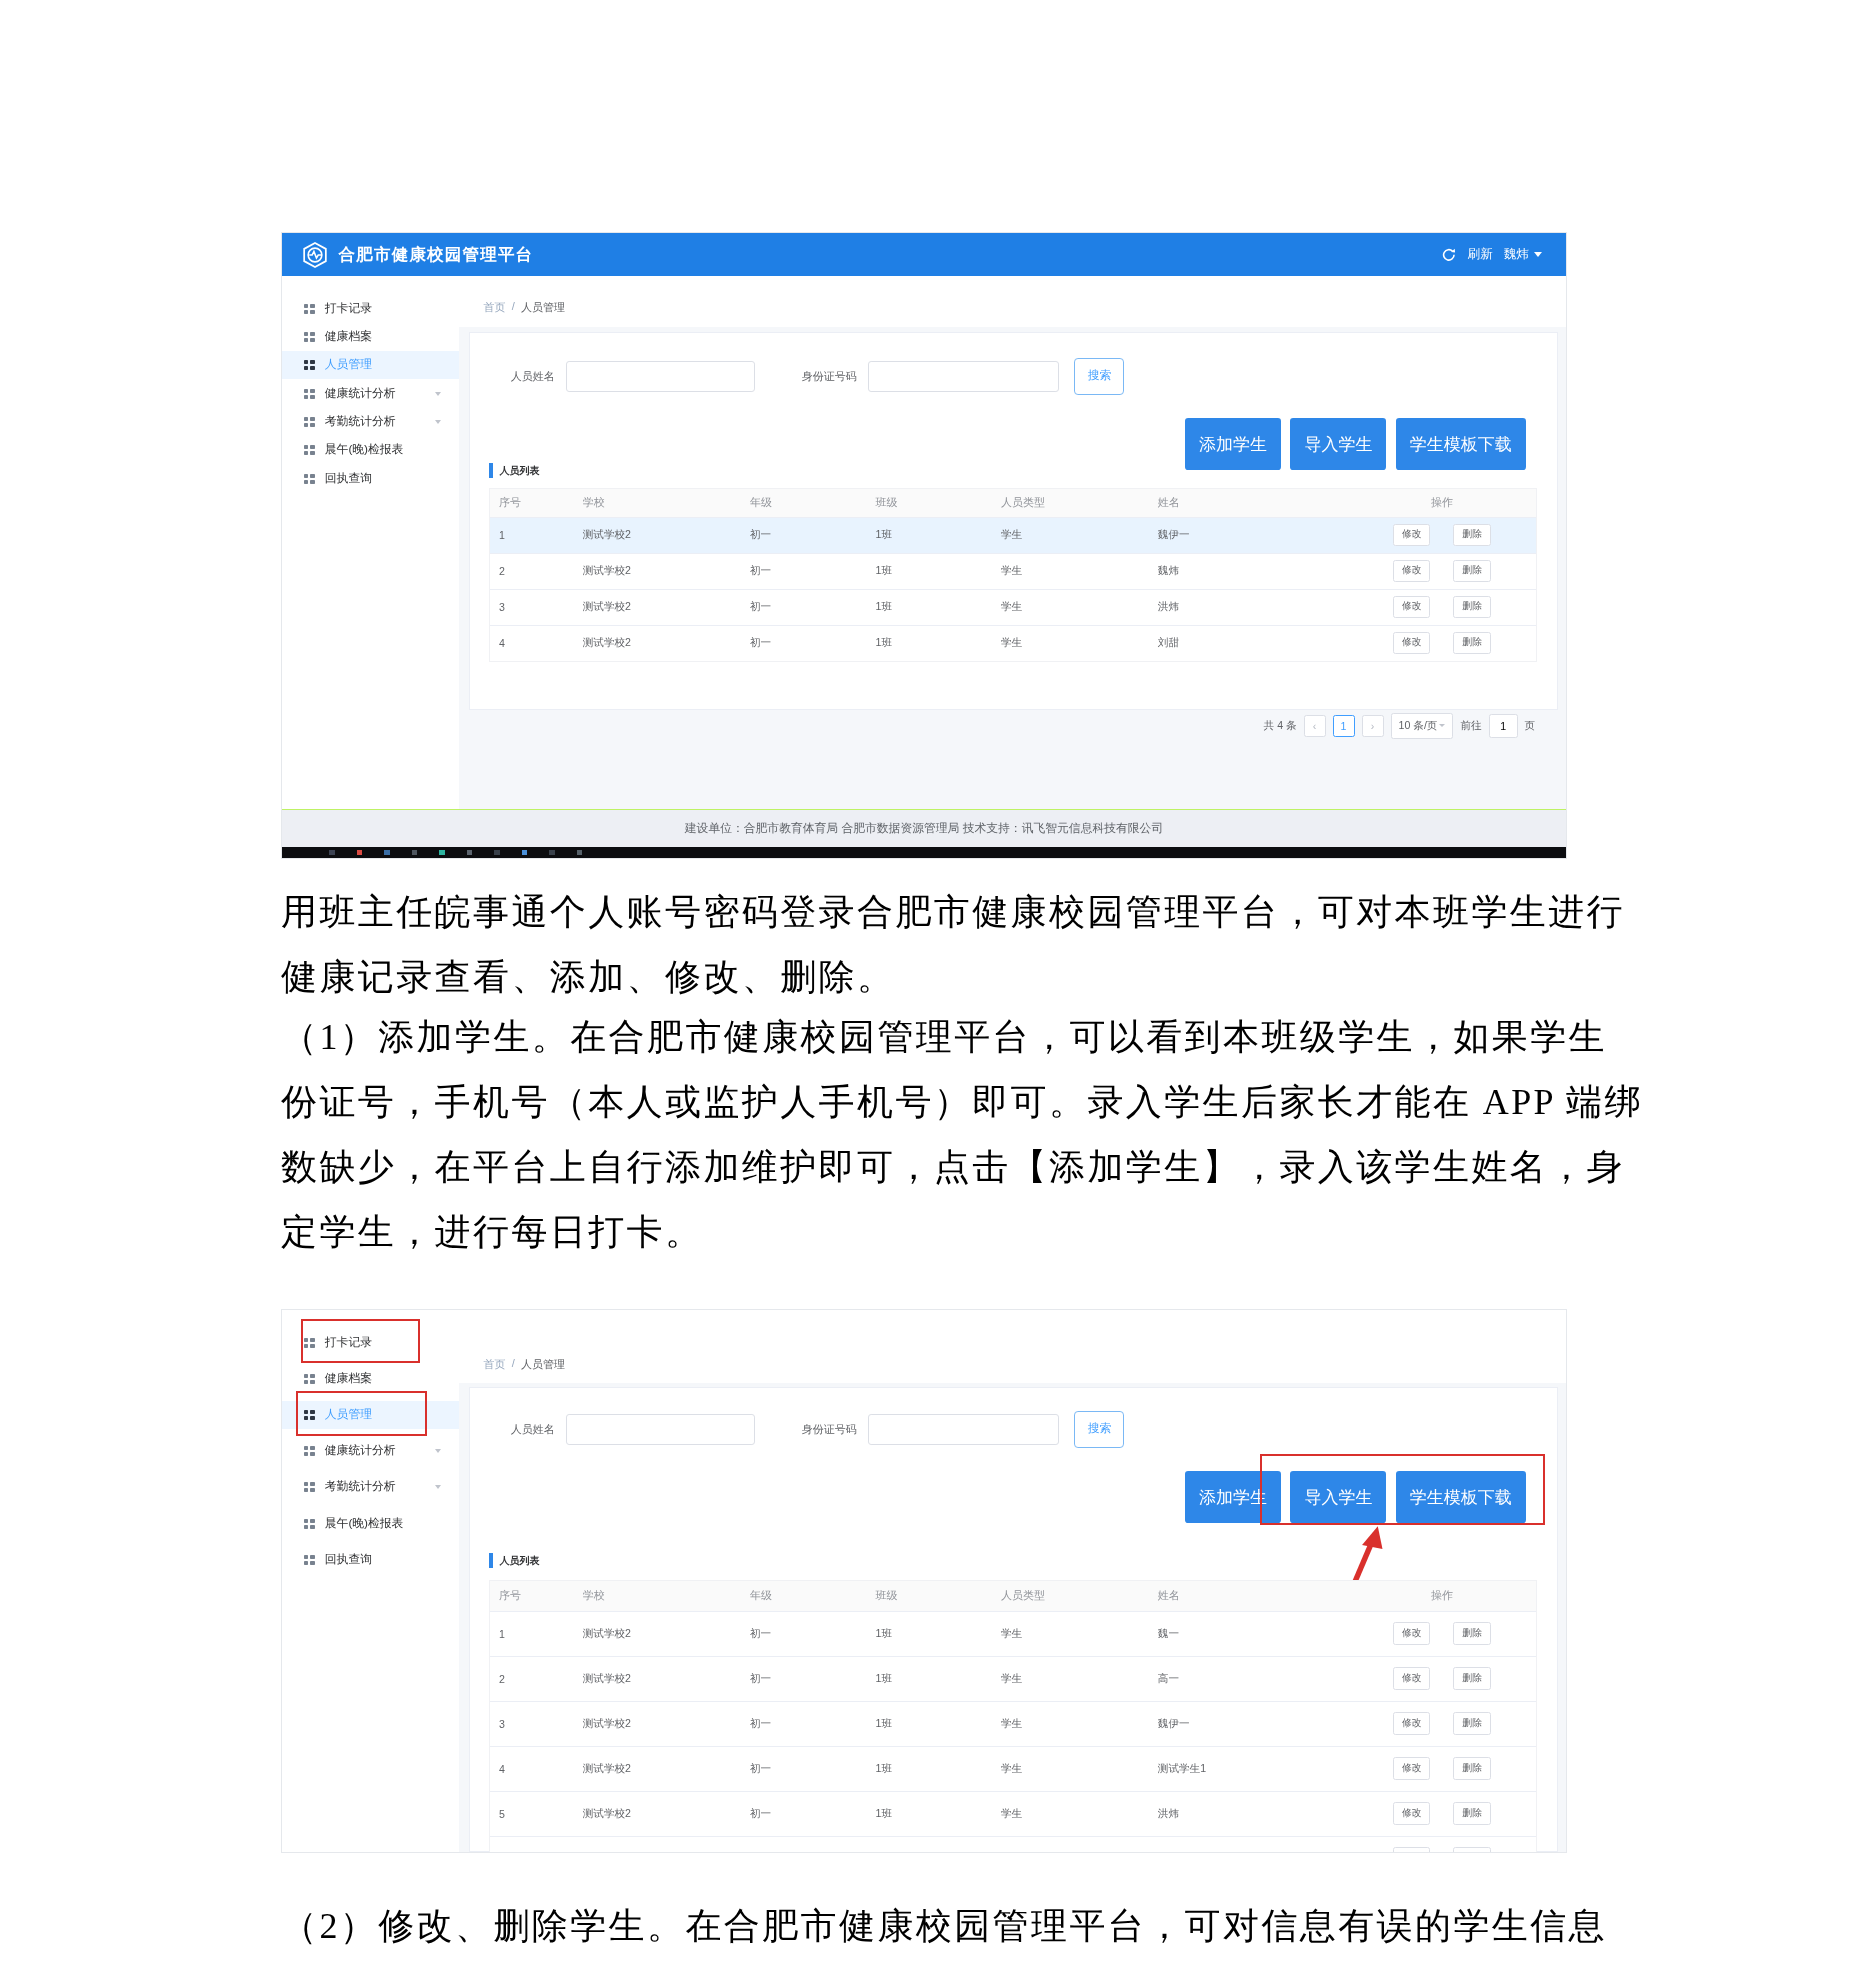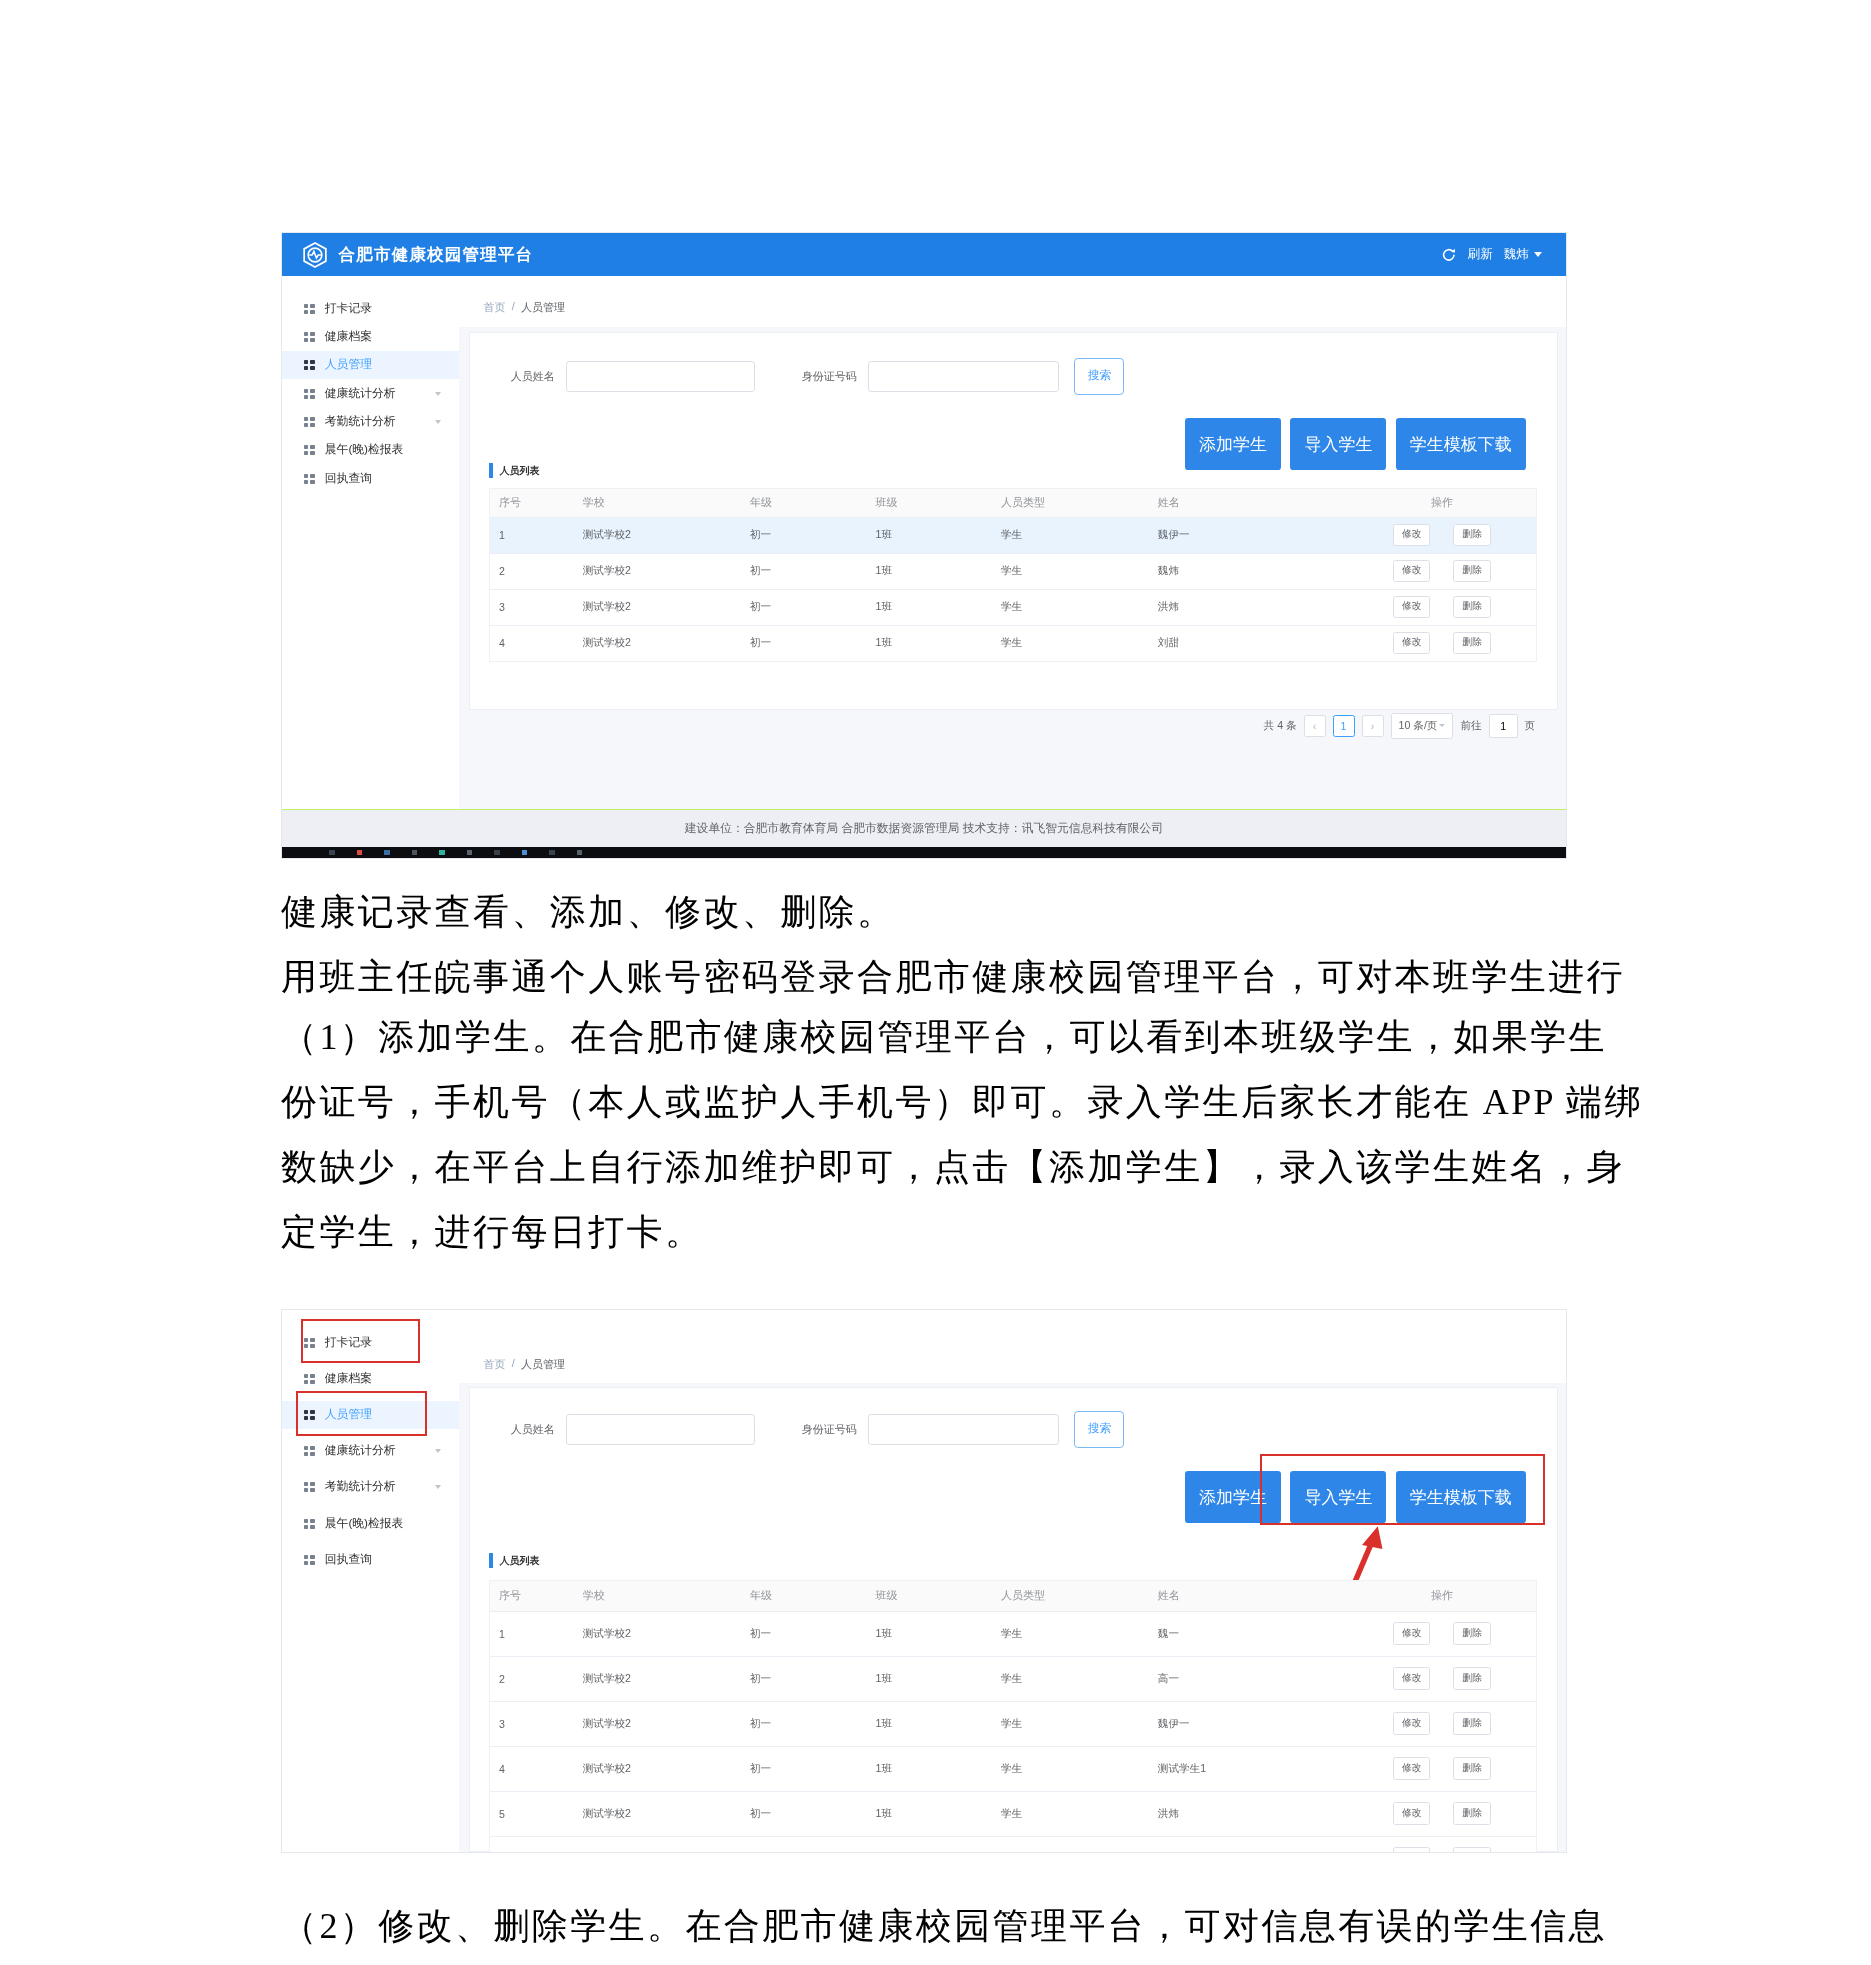--- a/index.html
+++ b/index.html
@@ -338,22 +338,22 @@
       <i style="background:#2db3a0"></i>
       <i style="background:#5b646e"></i>
     <i style="background:#38404a"></i>
       <i style="background:#4a90d9"></i>
       <i style="background:#39414b"></i>
     <i style="background:#556069"></i>
   </div>
 </div>
 
 <div class="docblock" style="top:880px">
+  <div class="docline">用班主任皖事通个人账号密码登录合肥市健康校园管理平台，可对本班学生进行</div>
   <div class="docline">健康记录查看、添加、修改、删除。</div>
-  <div class="docline">用班主任皖事通个人账号密码登录合肥市健康校园管理平台，可对本班学生进行</div>
 </div>
 
 <div class="docblock" style="top:1005px">
   <div class="docline">（1）添加学生。在合肥市健康校园管理平台，可以看到本班级学生，如果学生</div>
   <div class="docline">份证号，手机号（本人或监护人手机号）即可。录入学生后家长才能在 APP 端绑</div>
   <div class="docline">数缺少，在平台上自行添加维护即可，点击【添加学生】，录入该学生姓名，身</div>
   <div class="docline">定学生，进行每日打卡。</div>
 </div>
 
 <div class="shot" id="shot2">

